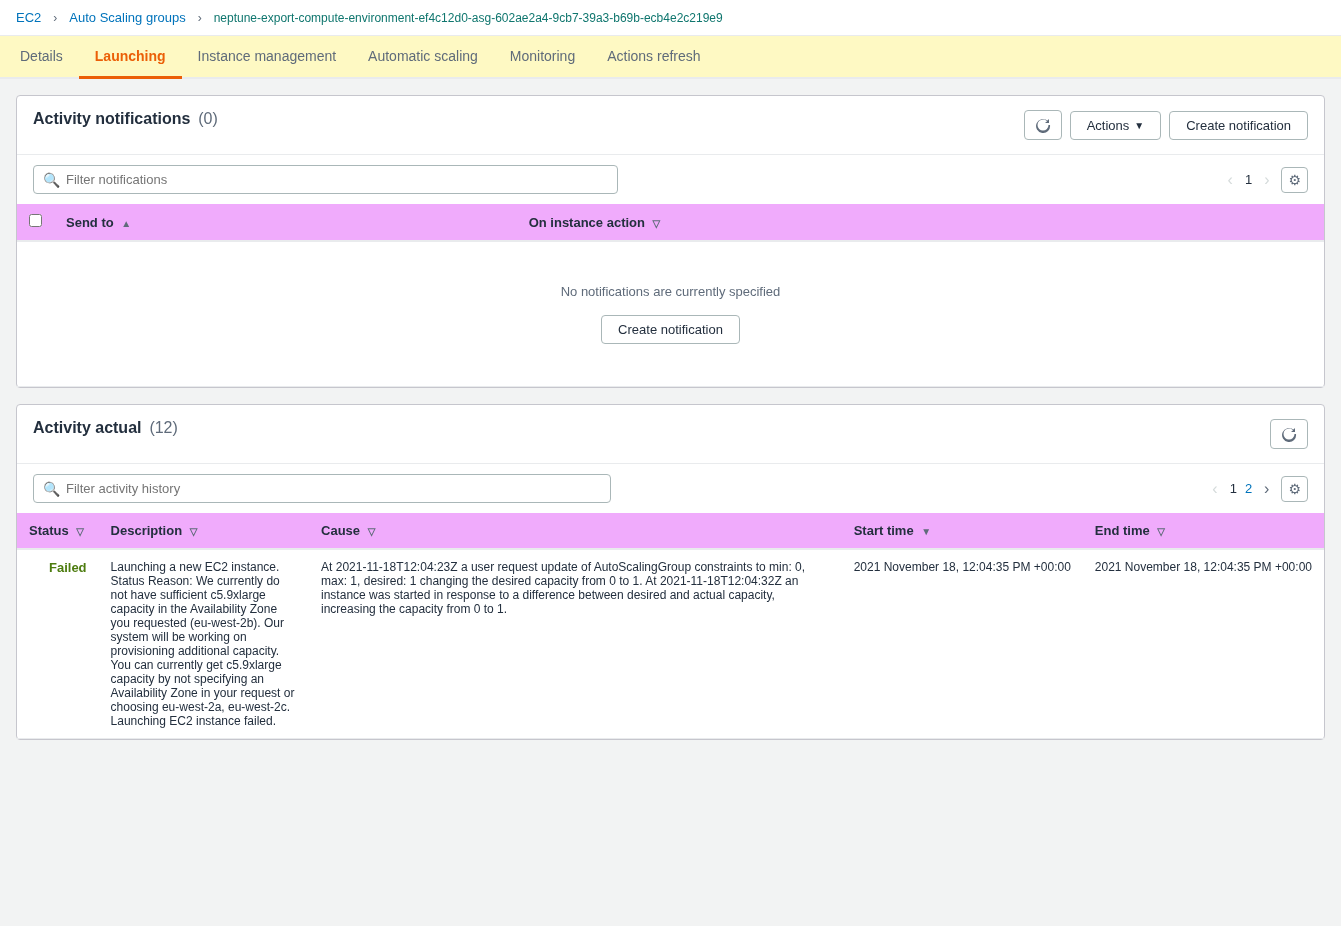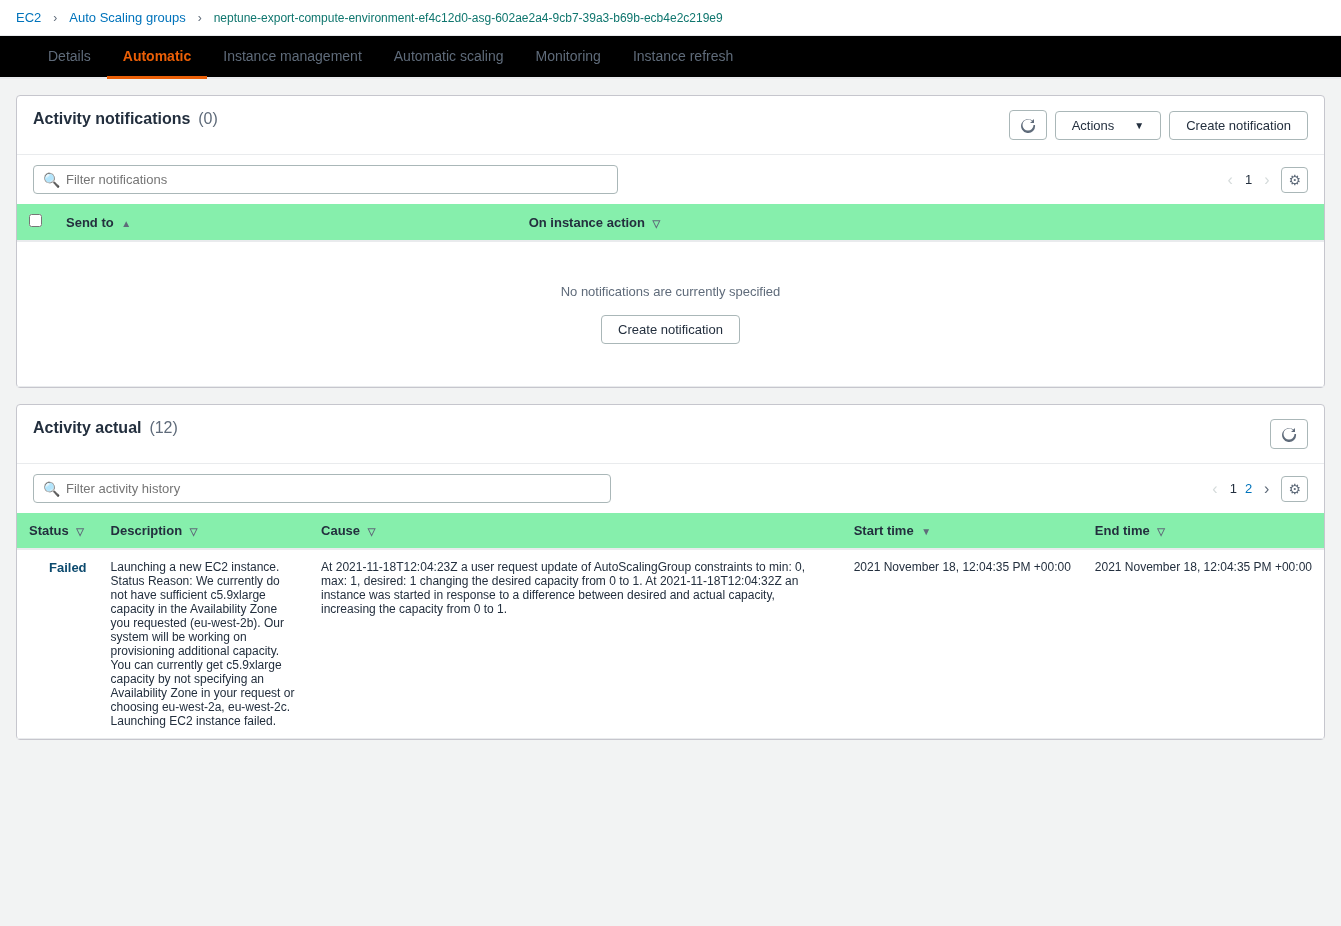--- a/index.html
+++ b/index.html
@@ -11,22 +11,22 @@
       padding: 10px 16px; background: #fff; border-bottom: 1px solid #e9ebed;
       font-size: 13px;
     }
     .breadcrumb a { color: #0073bb; text-decoration: none; }
     .breadcrumb .sep { color: #5f6b7a; font-size: 12px; }
     .breadcrumb .current { color: #0f766e; font-size: 12px; }
 
     
     .tabs-bar {
       display: flex; align-items: flex-end;
-      background: #000000; border-bottom: 2px solid #e9ebed;
-      padding: 0 32px;
+      background: #fef9c3; border-bottom: 2px solid #e9ebed;
+      padding: 0 4px;
     }
     .tab-item {
       padding: 12px 16px; cursor: pointer; font-size: 14px; color: #5f6b7a;
       border-bottom: 3px solid transparent; margin-bottom: -2px;
       white-space: nowrap;
     }
     .tab-item.active { color: #eb5f07; border-bottom: 3px solid #eb5f07; font-weight: 600; }
 
     
     .main-content { padding: 16px; display: flex; flex-direction: column; gap: 16px; }
@@ -39,21 +39,21 @@
       display: flex; justify-content: space-between;
       padding: 14px 16px; border-bottom: 1px solid #e9ebed;
     }
     .panel-title { font-size: 16px; font-weight: 700; color: #232f3e; }
     .panel-count { font-size: 16px; font-weight: 400; color: #5f6b7a; margin-left: 4px; }
 
     
     .btn {
       padding: 6px 16px; border: 1px solid #aab7b8; border-radius: 4px;
       background: #fff; font-size: 13px; cursor: pointer; color: #232f3e;
-      display: inline-flex; align-items: center; gap: 20px;
+      display: inline-flex; align-items: center; gap: 5px;
     }
     .btn-primary {
       background: #fff; border: 1px solid #aab7b8;
     }
     .btn-icon {
       padding: 6px 10px; border: 1px solid #aab7b8; border-radius: 4px;
       background: #fff; cursor: pointer; display: inline-flex; align-items: center;
     }
 
     
@@ -79,30 +79,30 @@
     .page-num { font-size: 13px; }
     .settings-btn {
       padding: 4px 6px; border: 1px solid #aab7b8; border-radius: 4px;
       background: #fff; cursor: pointer; font-size: 14px; color: #5f6b7a;
       display: inline-flex; align-items: center;
     }
 
     
     .table-wrap { overflow-x: auto; }
     table { width: 100%; border-collapse: collapse; font-size: 13px; }
-    thead tr { border-bottom: 2px solid #e9ebed; background: #86efac; }
+    thead tr { border-bottom: 2px solid #e9ebed; background: #f0abfc; }
     thead th {
       padding: 10px 12px; text-align: left; font-weight: 700;
       color: #232f3e; white-space: nowrap;
     }
     thead th .sort-icon { margin-left: 4px; color: #5f6b7a; font-size: 10px; }
     tbody tr { border-bottom: 1px solid #e9ebed; }
     tbody td { padding: 10px 12px; vertical-align: top; color: #232f3e; }
 
-    .status-failed { color: #0c4a6e; font-weight: 600; padding-left: 20px; }
+    .status-failed { color: #4d7c0f; font-weight: 600; padding-left: 20px; }
 
     .checkbox-col { width: 36px; text-align: center; }
     input[type=checkbox] { cursor: pointer; }
 
     
     .empty-state {
       text-align: center; padding: 32px 16px; color: #5f6b7a; font-size: 13px;
     }
     .empty-state .empty-msg { margin-bottom: 16px; }
 
@@ -114,25 +114,25 @@
 <div class="breadcrumb">
   <a href="#">EC2</a>
   <span class="sep">›</span>
   <a href="#">Auto Scaling groups</a>
   <span class="sep">›</span>
   <span class="current">neptune-export-compute-environment-ef4c12d0-asg-602ae2a4-9cb7-39a3-b69b-ecb4e2c219e9</span>
 </div>
 
 <div class="tabs-bar">
   <div class="tab-item">Details</div>
-  <div class="tab-item active">Automatic</div>
+  <div class="tab-item active">Launching</div>
   <div class="tab-item">Instance management</div>
   <div class="tab-item">Automatic scaling</div>
   <div class="tab-item">Monitoring</div>
-  <div class="tab-item">Instance refresh</div>
+  <div class="tab-item">Actions refresh</div>
 </div>
 
 <div class="main-content">
 
   <div class="panel">
     <div class="panel-header">
       <div>
         <span class="panel-title">Activity notifications</span>
         <span class="panel-count">(0)</span>
       </div>

